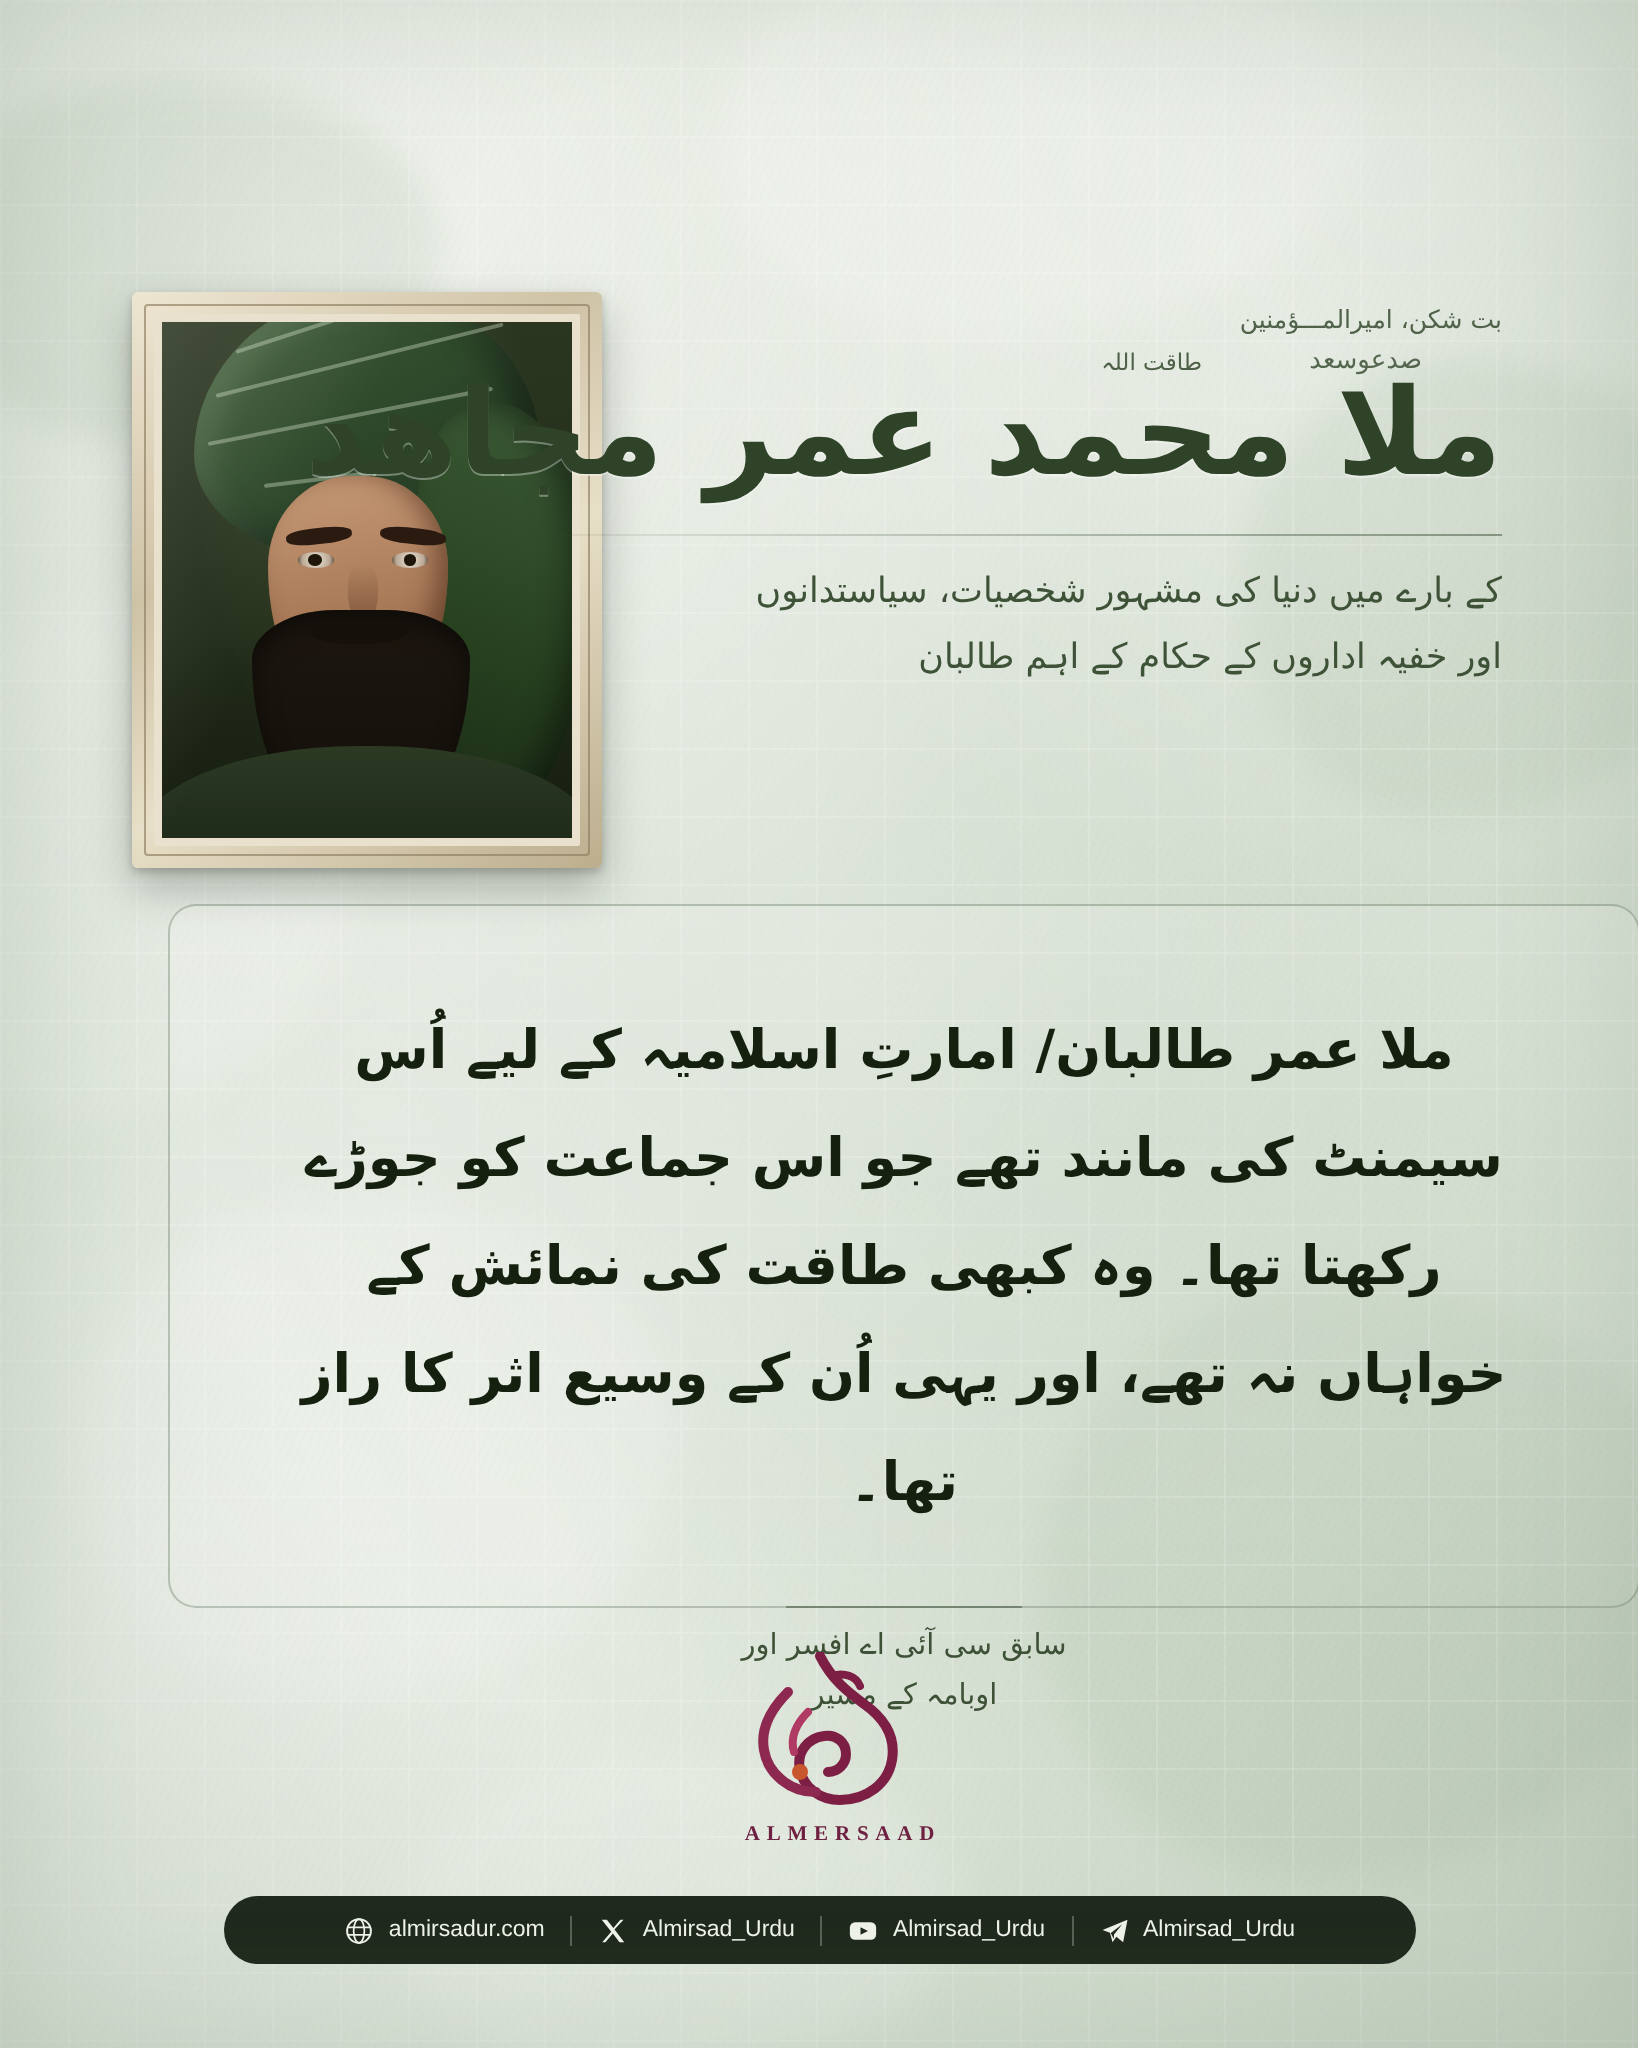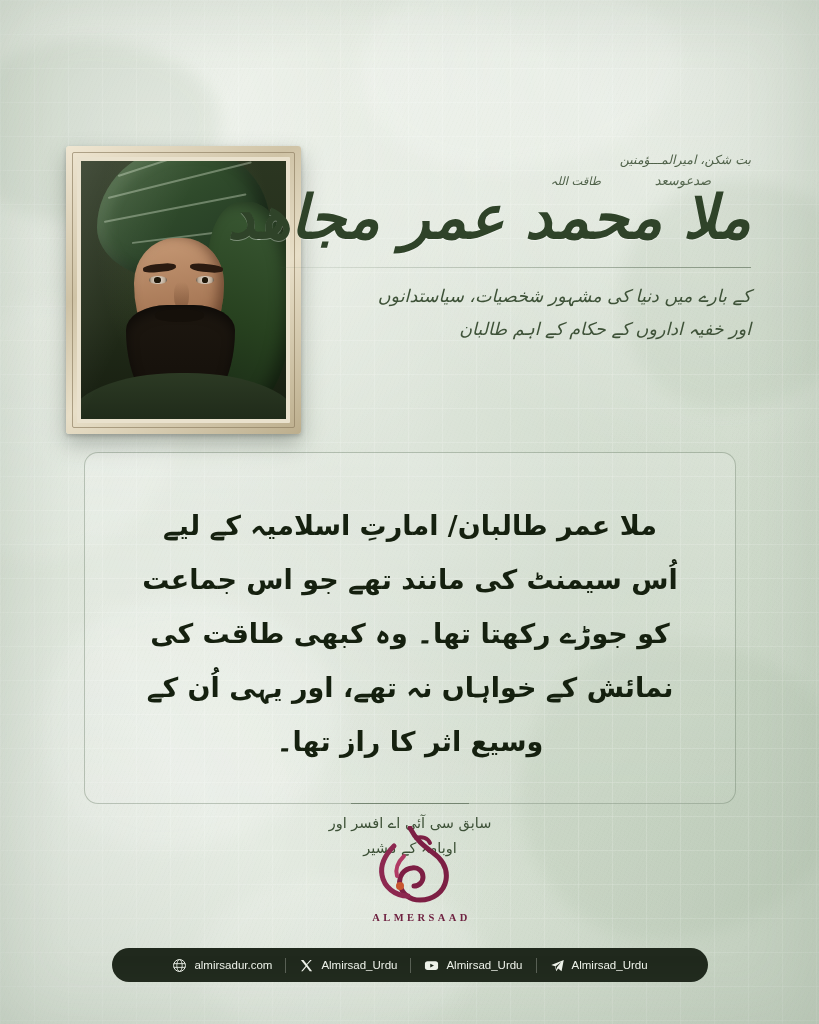--- a/index.html
+++ b/index.html
@@ -220,21 +220,20 @@
   }
 
   
   .header-block {
     position: absolute;
     right: 68px;
     top: 152px;
     width: 470px;
     text-align: right;
     direction: rtl;
-    font-style: italic;
   }
   .kicker {
     font-size: 12.5px;
     letter-spacing: .2px;
     color: #50624a;
     font-family: "DejaVu Sans", sans-serif;
     margin-bottom: 6px;
   }
   .name-line {
     position: relative;
@@ -275,21 +274,21 @@
     line-height: 1.9;
     color: #3e5238;
     font-family: "DejaVu Sans", sans-serif;
   }
 
   
   .quote-card {
     position: absolute;
     left: 84px;
     top: 452px;
-    width: 652px;
+    width: 736px;
     height: 352px;
     border: 1px solid rgba(90,110,86,0.35);
     border-radius: 14px;
     background: linear-gradient(180deg, rgba(255,255,255,0.16) 0%, rgba(255,255,255,0.04) 100%);
     direction: rtl;
     padding: 46px 52px 26px;
     text-align: center;
   }
   .quote-text {
     font-size: 27px;

